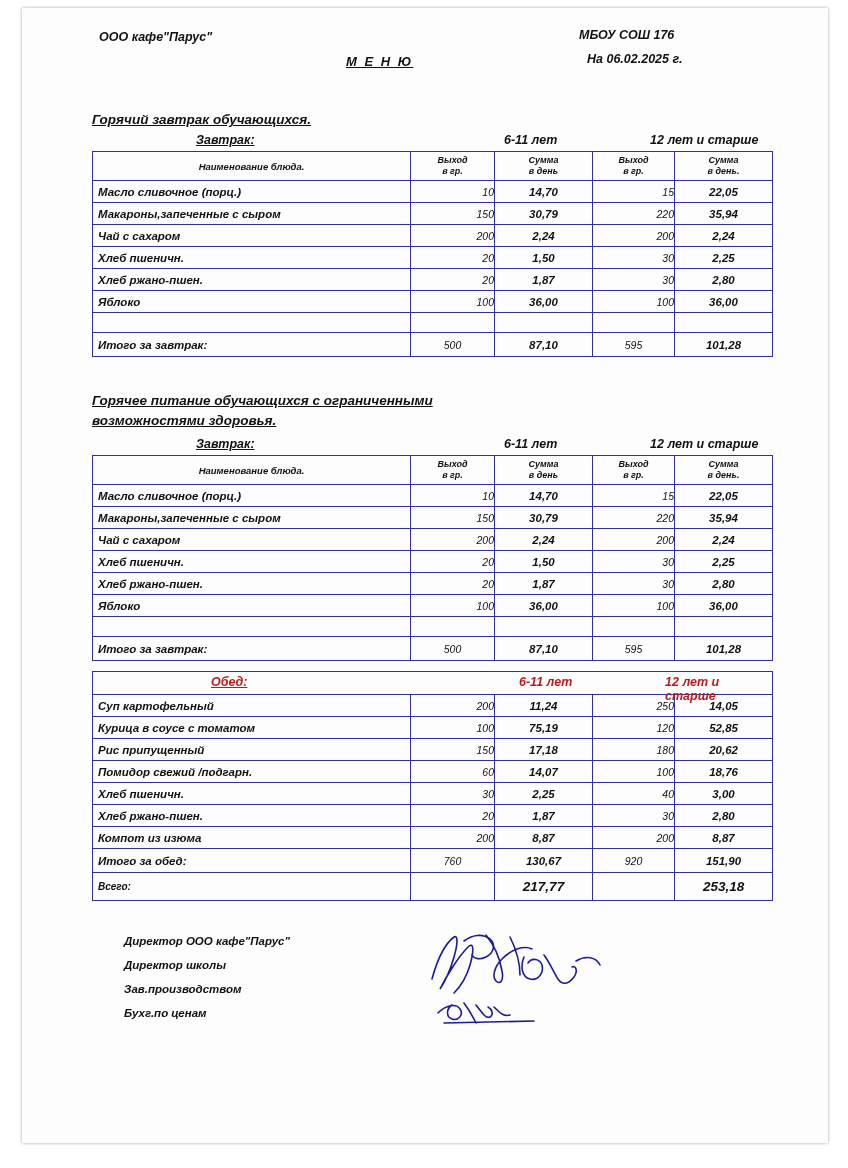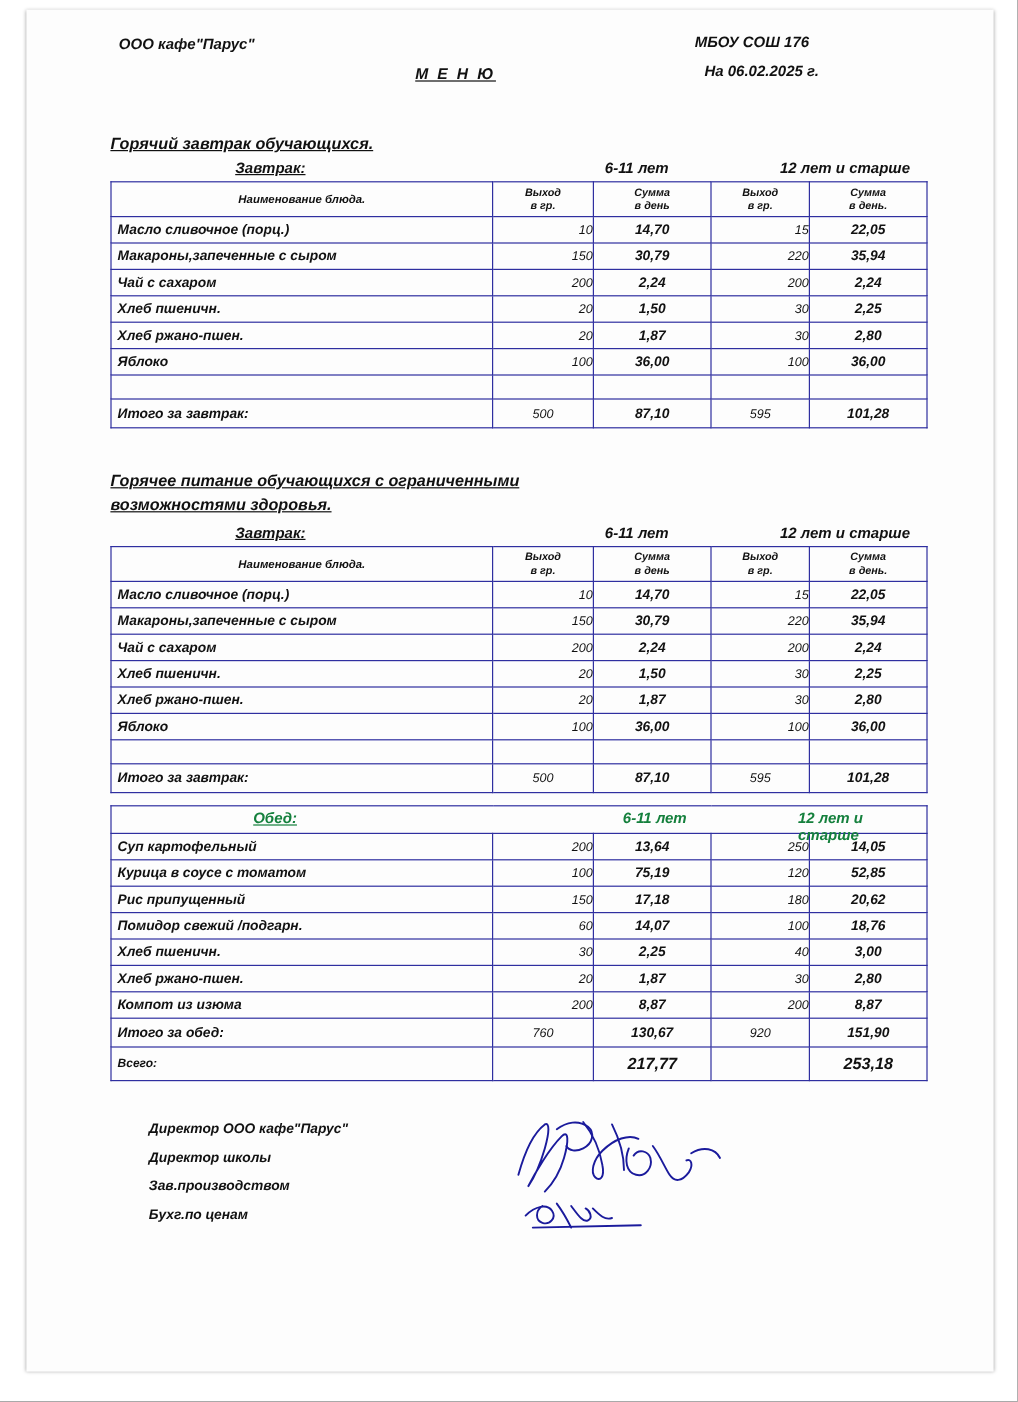--- a/index.html
+++ b/index.html
@@ -120,21 +120,21 @@
     left: 576px;
     top: 0;
   }
   
   .band-inner {
     position: relative;
     height: 22px;
     font-size: 12.5px;
     font-weight: bold;
     font-style: italic;
-    color: #15803d;
+    color: #b91c1c;
   }
   .band-inner .meal {
     position: absolute;
     left: 118px;
     top: 3px;
     text-decoration: underline;
   }
   .band-inner .age1 {
     position: absolute;
     left: 426px;
@@ -473,21 +473,21 @@
               <span class="meal">Обед:</span>
               <span class="age1">6-11 лет</span>
               <span class="age2">12 лет и старше</span>
             </div>
           </td>
         </tr>
 
         <tr class="dish-row">
           <td class="name">Суп картофельный</td>
           <td class="num">200</td>
-          <td class="money">13,64</td>
+          <td class="money">11,24</td>
           <td class="num">250</td>
           <td class="money">14,05</td>
         </tr>
         <tr class="dish-row">
           <td class="name">Курица в соусе с томатом</td>
           <td class="num">100</td>
           <td class="money">75,19</td>
           <td class="num">120</td>
           <td class="money">52,85</td>
         </tr>

